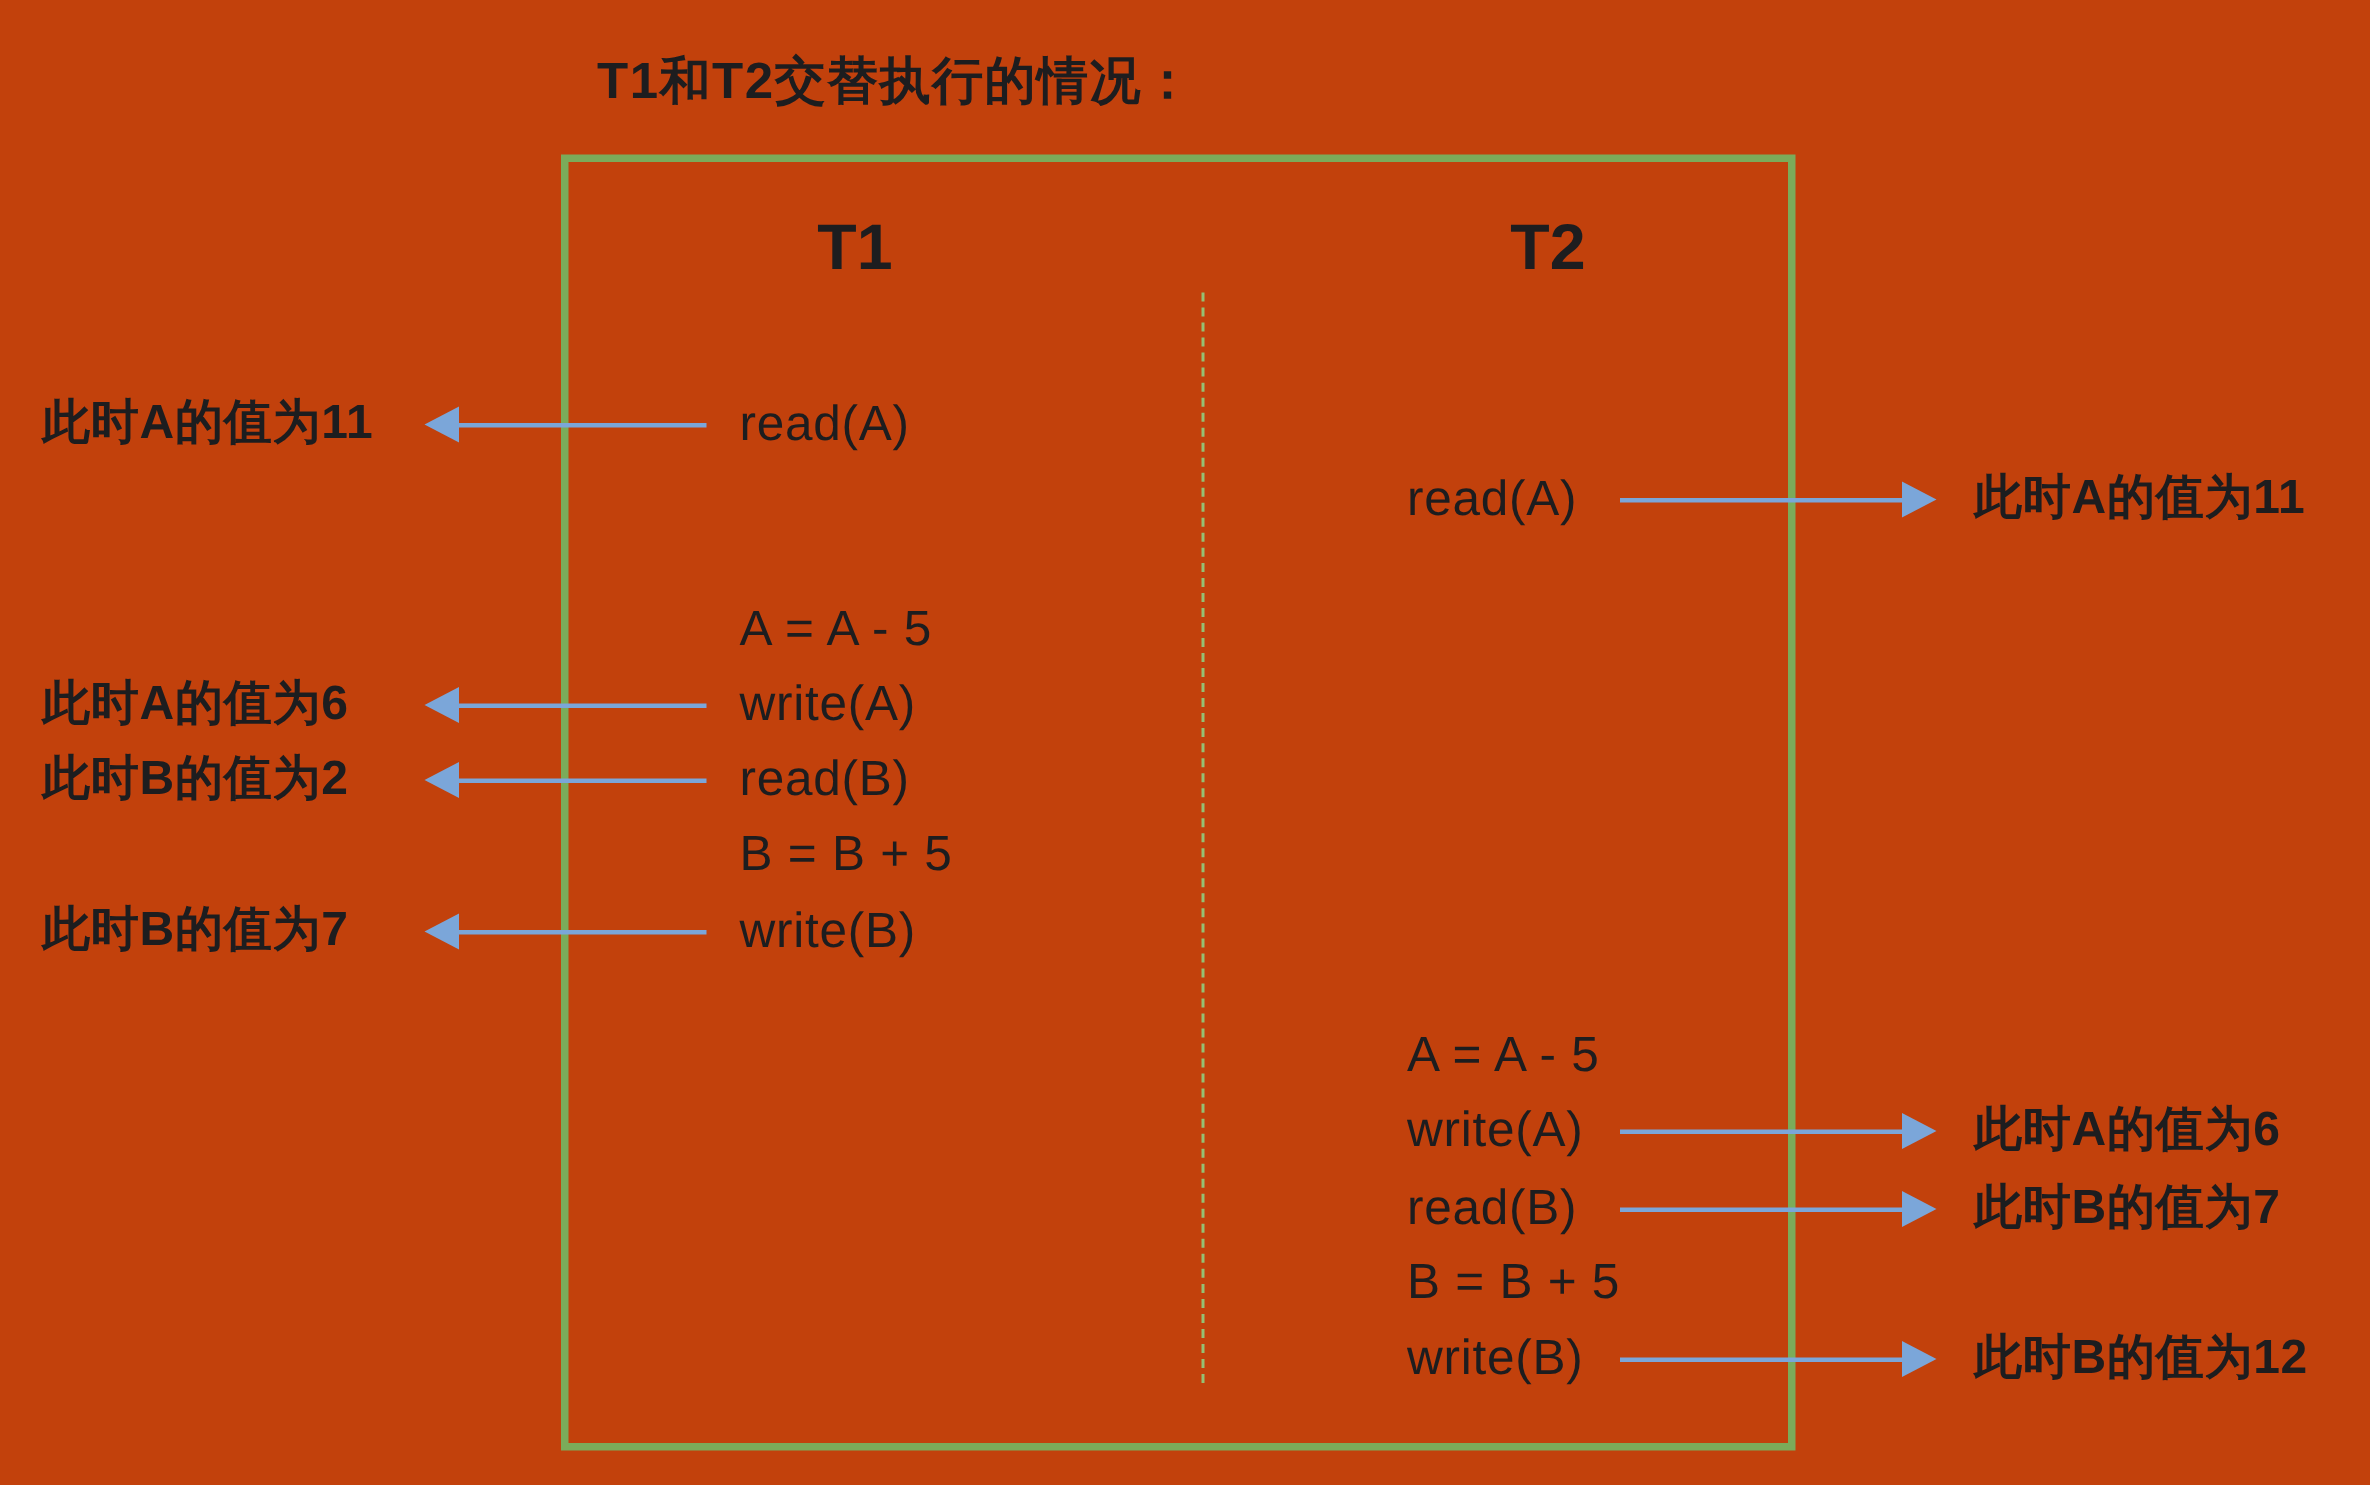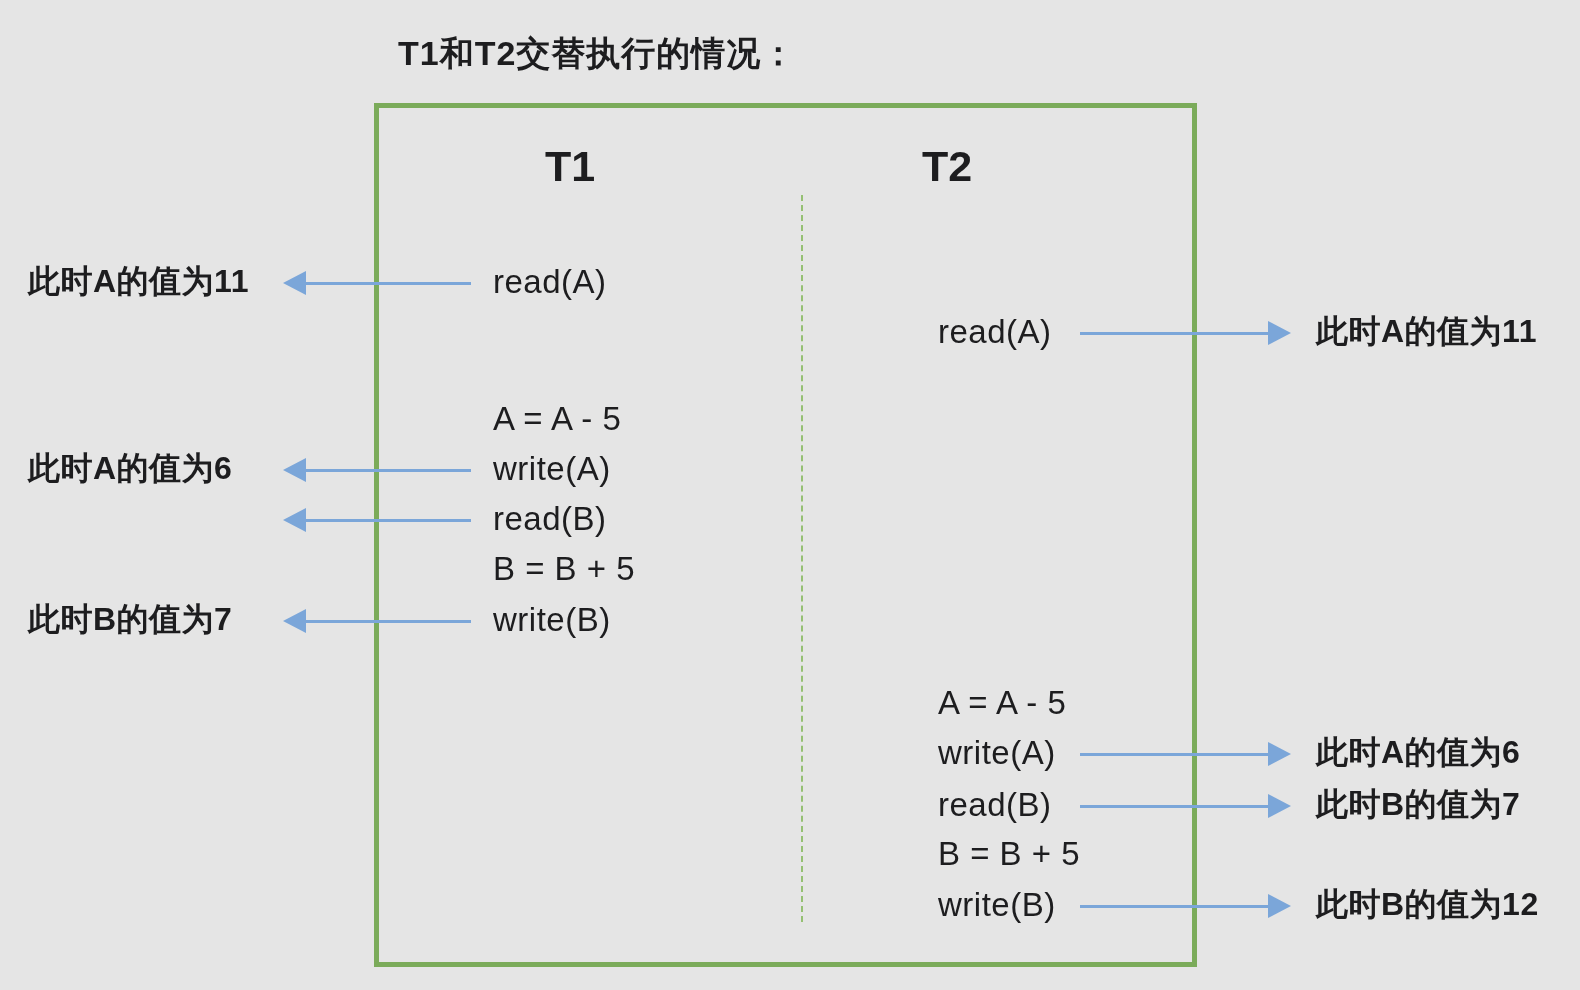--- a/index.html
+++ b/index.html
@@ -7,21 +7,21 @@
     --divider: #95c073;
     --arrow: #7ba6d9;
     --text: #1d1d1f;
   }
   * { margin: 0; padding: 0; box-sizing: border-box; }
   html, body { background: #ffffff; }
   .canvas {
     position: relative;
     width: 1580px;
     height: 990px;
-    background: #e5e5e5;
+    background: #c2410c;
     font-family: "Liberation Sans", "DejaVu Sans", sans-serif;
     color: var(--text);
     overflow: hidden;
   }
   .title {
     position: absolute;
     left: 398px; top: 54px;
     transform: translateY(-50%);
     font-size: 34px;
     font-weight: 700;
@@ -37,21 +37,21 @@
   }
   .col-header {
     position: absolute;
     top: 166px;
     transform: translate(-50%, -50%);
     font-size: 43px;
     font-weight: 700;
     white-space: nowrap;
   }
   .col-header.t1 { left: 570px; }
-  .col-header.t2 { left: 947px; }
+  .col-header.t2 { left: 1032px; }
   .divider {
     position: absolute;
     left: 801px; top: 195px;
     height: 727px;
     width: 0;
     border-left: 2px dashed var(--divider);
   }
   .op {
     position: absolute;
     transform: translateY(-52%);
@@ -119,20 +119,21 @@
 
   <div class="op t2" style="top:333px">read(A)</div>
   <div class="op t2" style="top:704px">A = A - 5</div>
   <div class="op t2" style="top:754px">write(A)</div>
   <div class="op t2" style="top:806px">read(B)</div>
   <div class="op t2" style="top:855px">B = B + 5</div>
   <div class="op t2" style="top:906px">write(B)</div>
 
   <div class="ann left" style="top:283px">此时A的值为11</div>
   <div class="ann left" style="top:470px">此时A的值为6</div>
+  <div class="ann left" style="top:520px">此时B的值为2</div>
   <div class="ann left" style="top:621px">此时B的值为7</div>
 
   <div class="ann right" style="top:333px">此时A的值为11</div>
   <div class="ann right" style="top:754px">此时A的值为6</div>
   <div class="ann right" style="top:806px">此时B的值为7</div>
   <div class="ann right" style="top:906px">此时B的值为12</div>
 
   <div class="arrow left-dir" style="top:283px">
       <span class="line"></span>
       <span class="head"></span>

